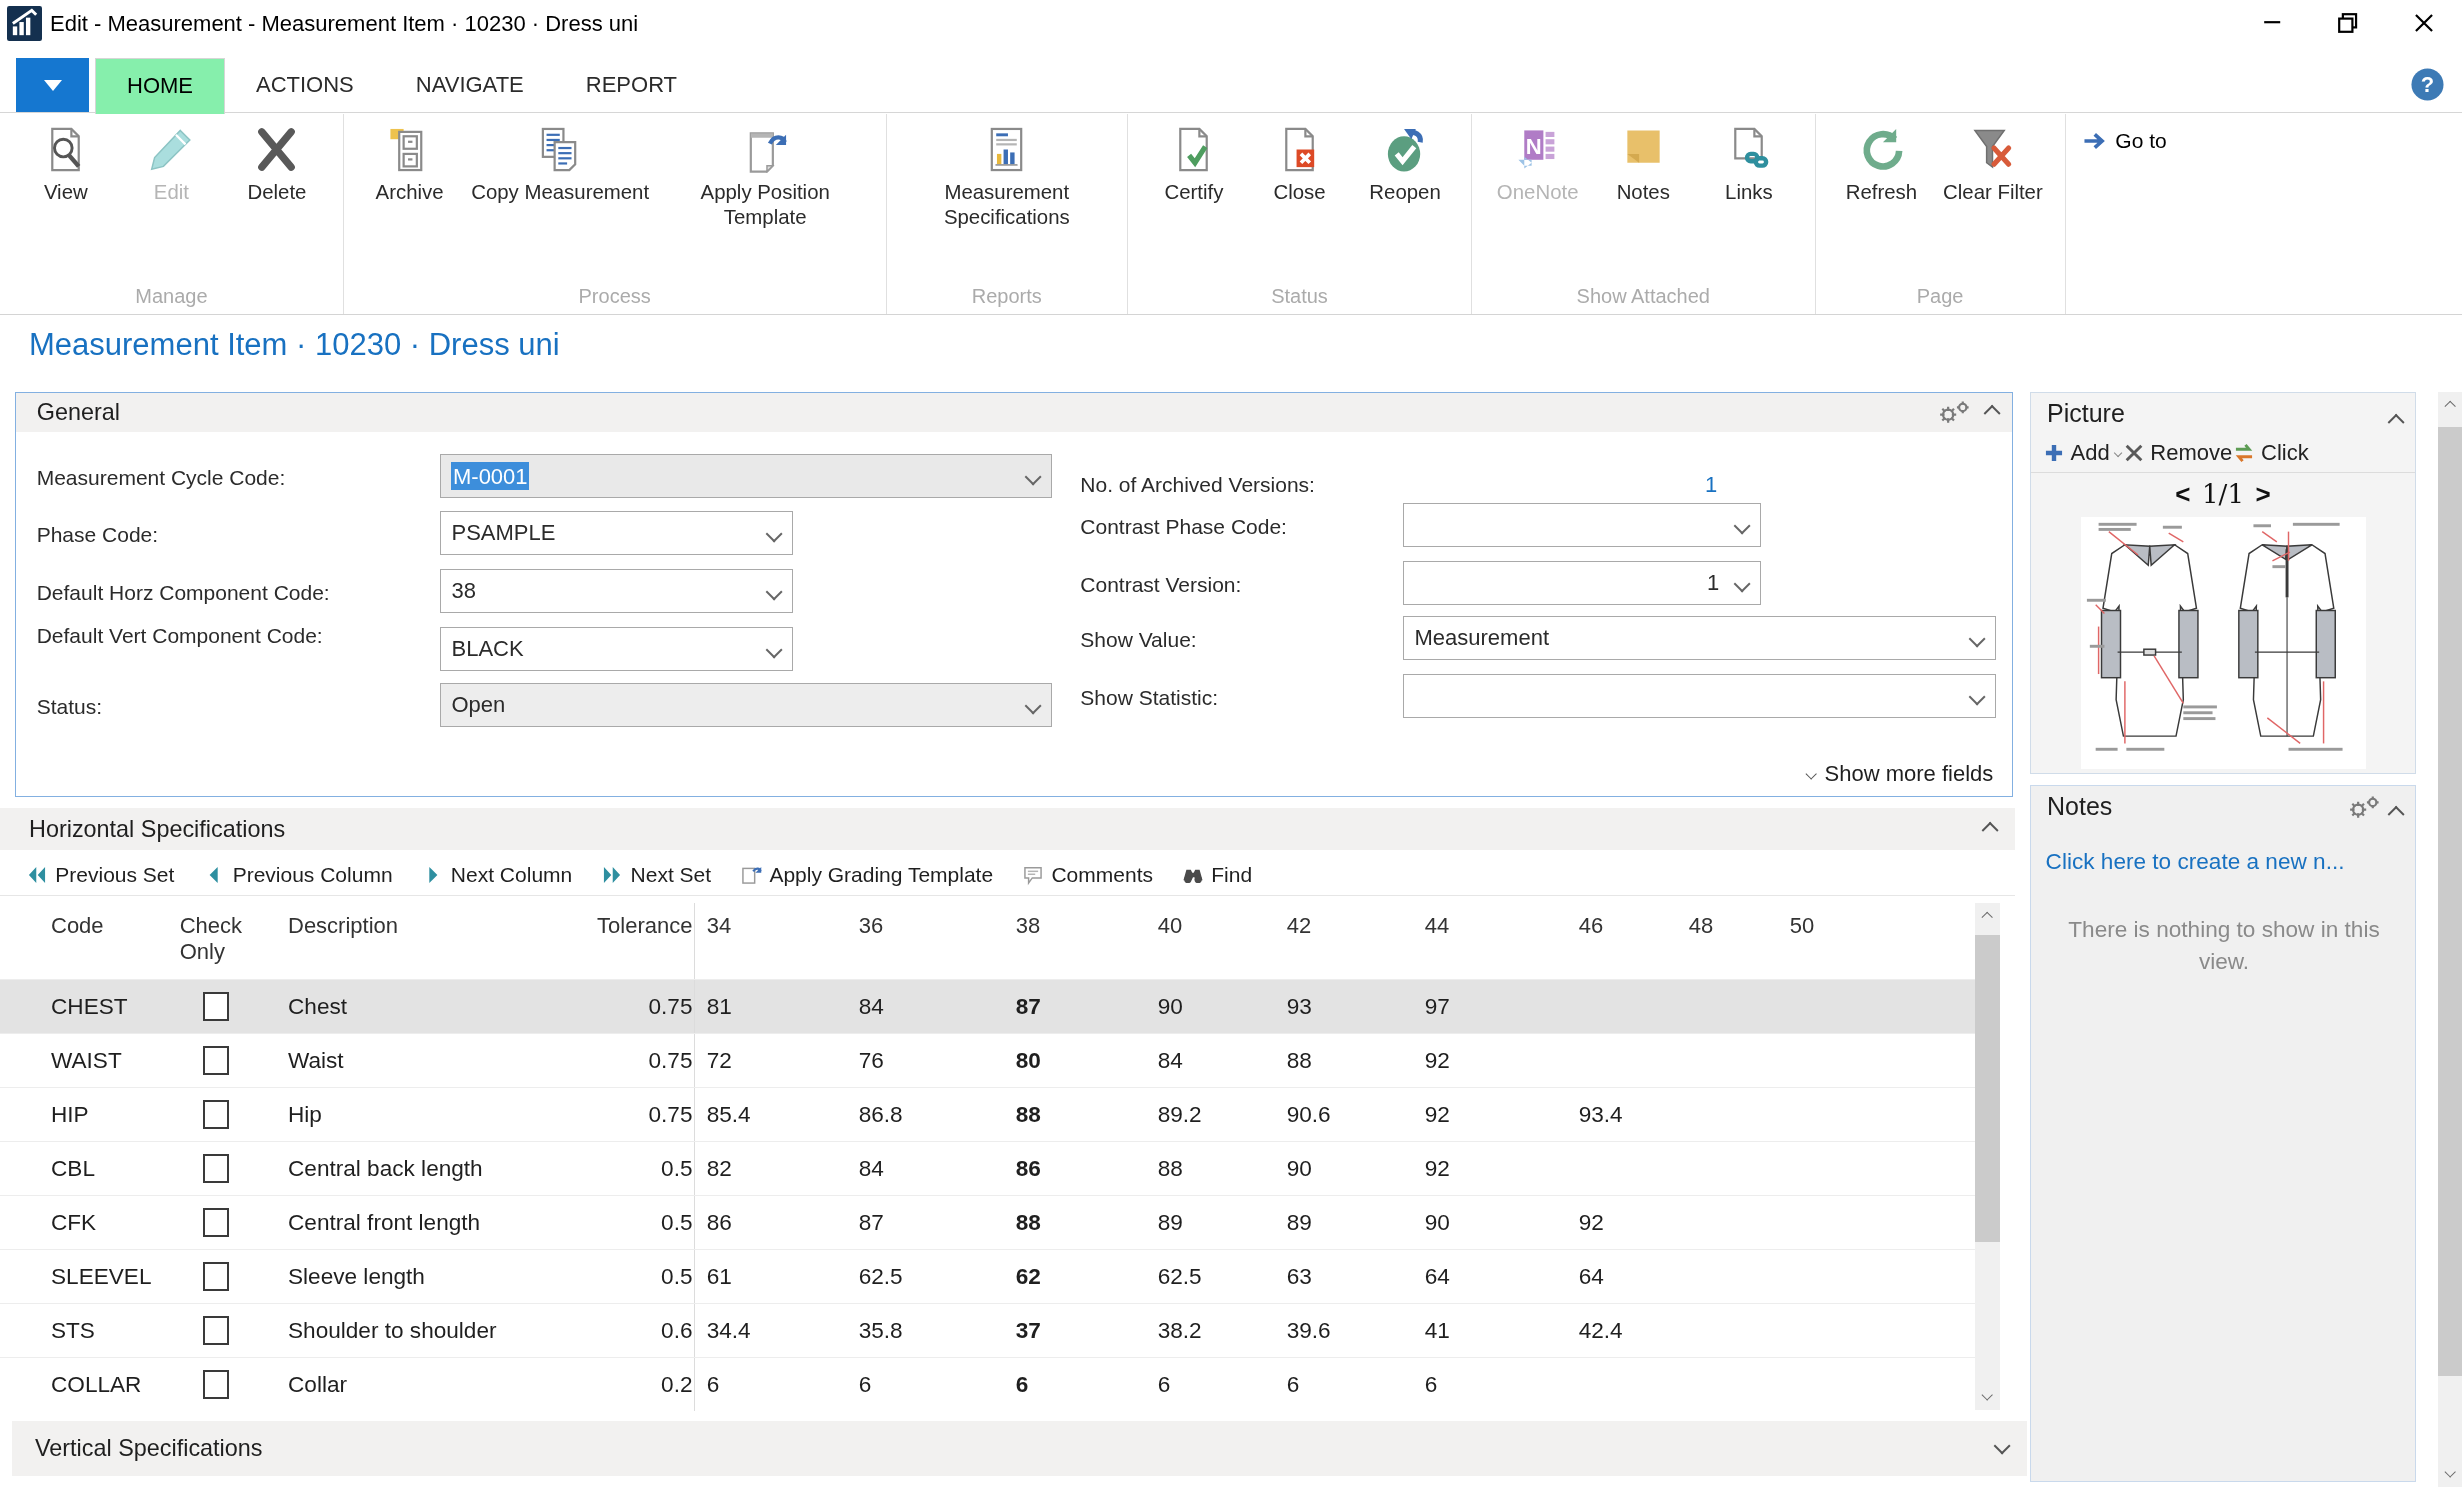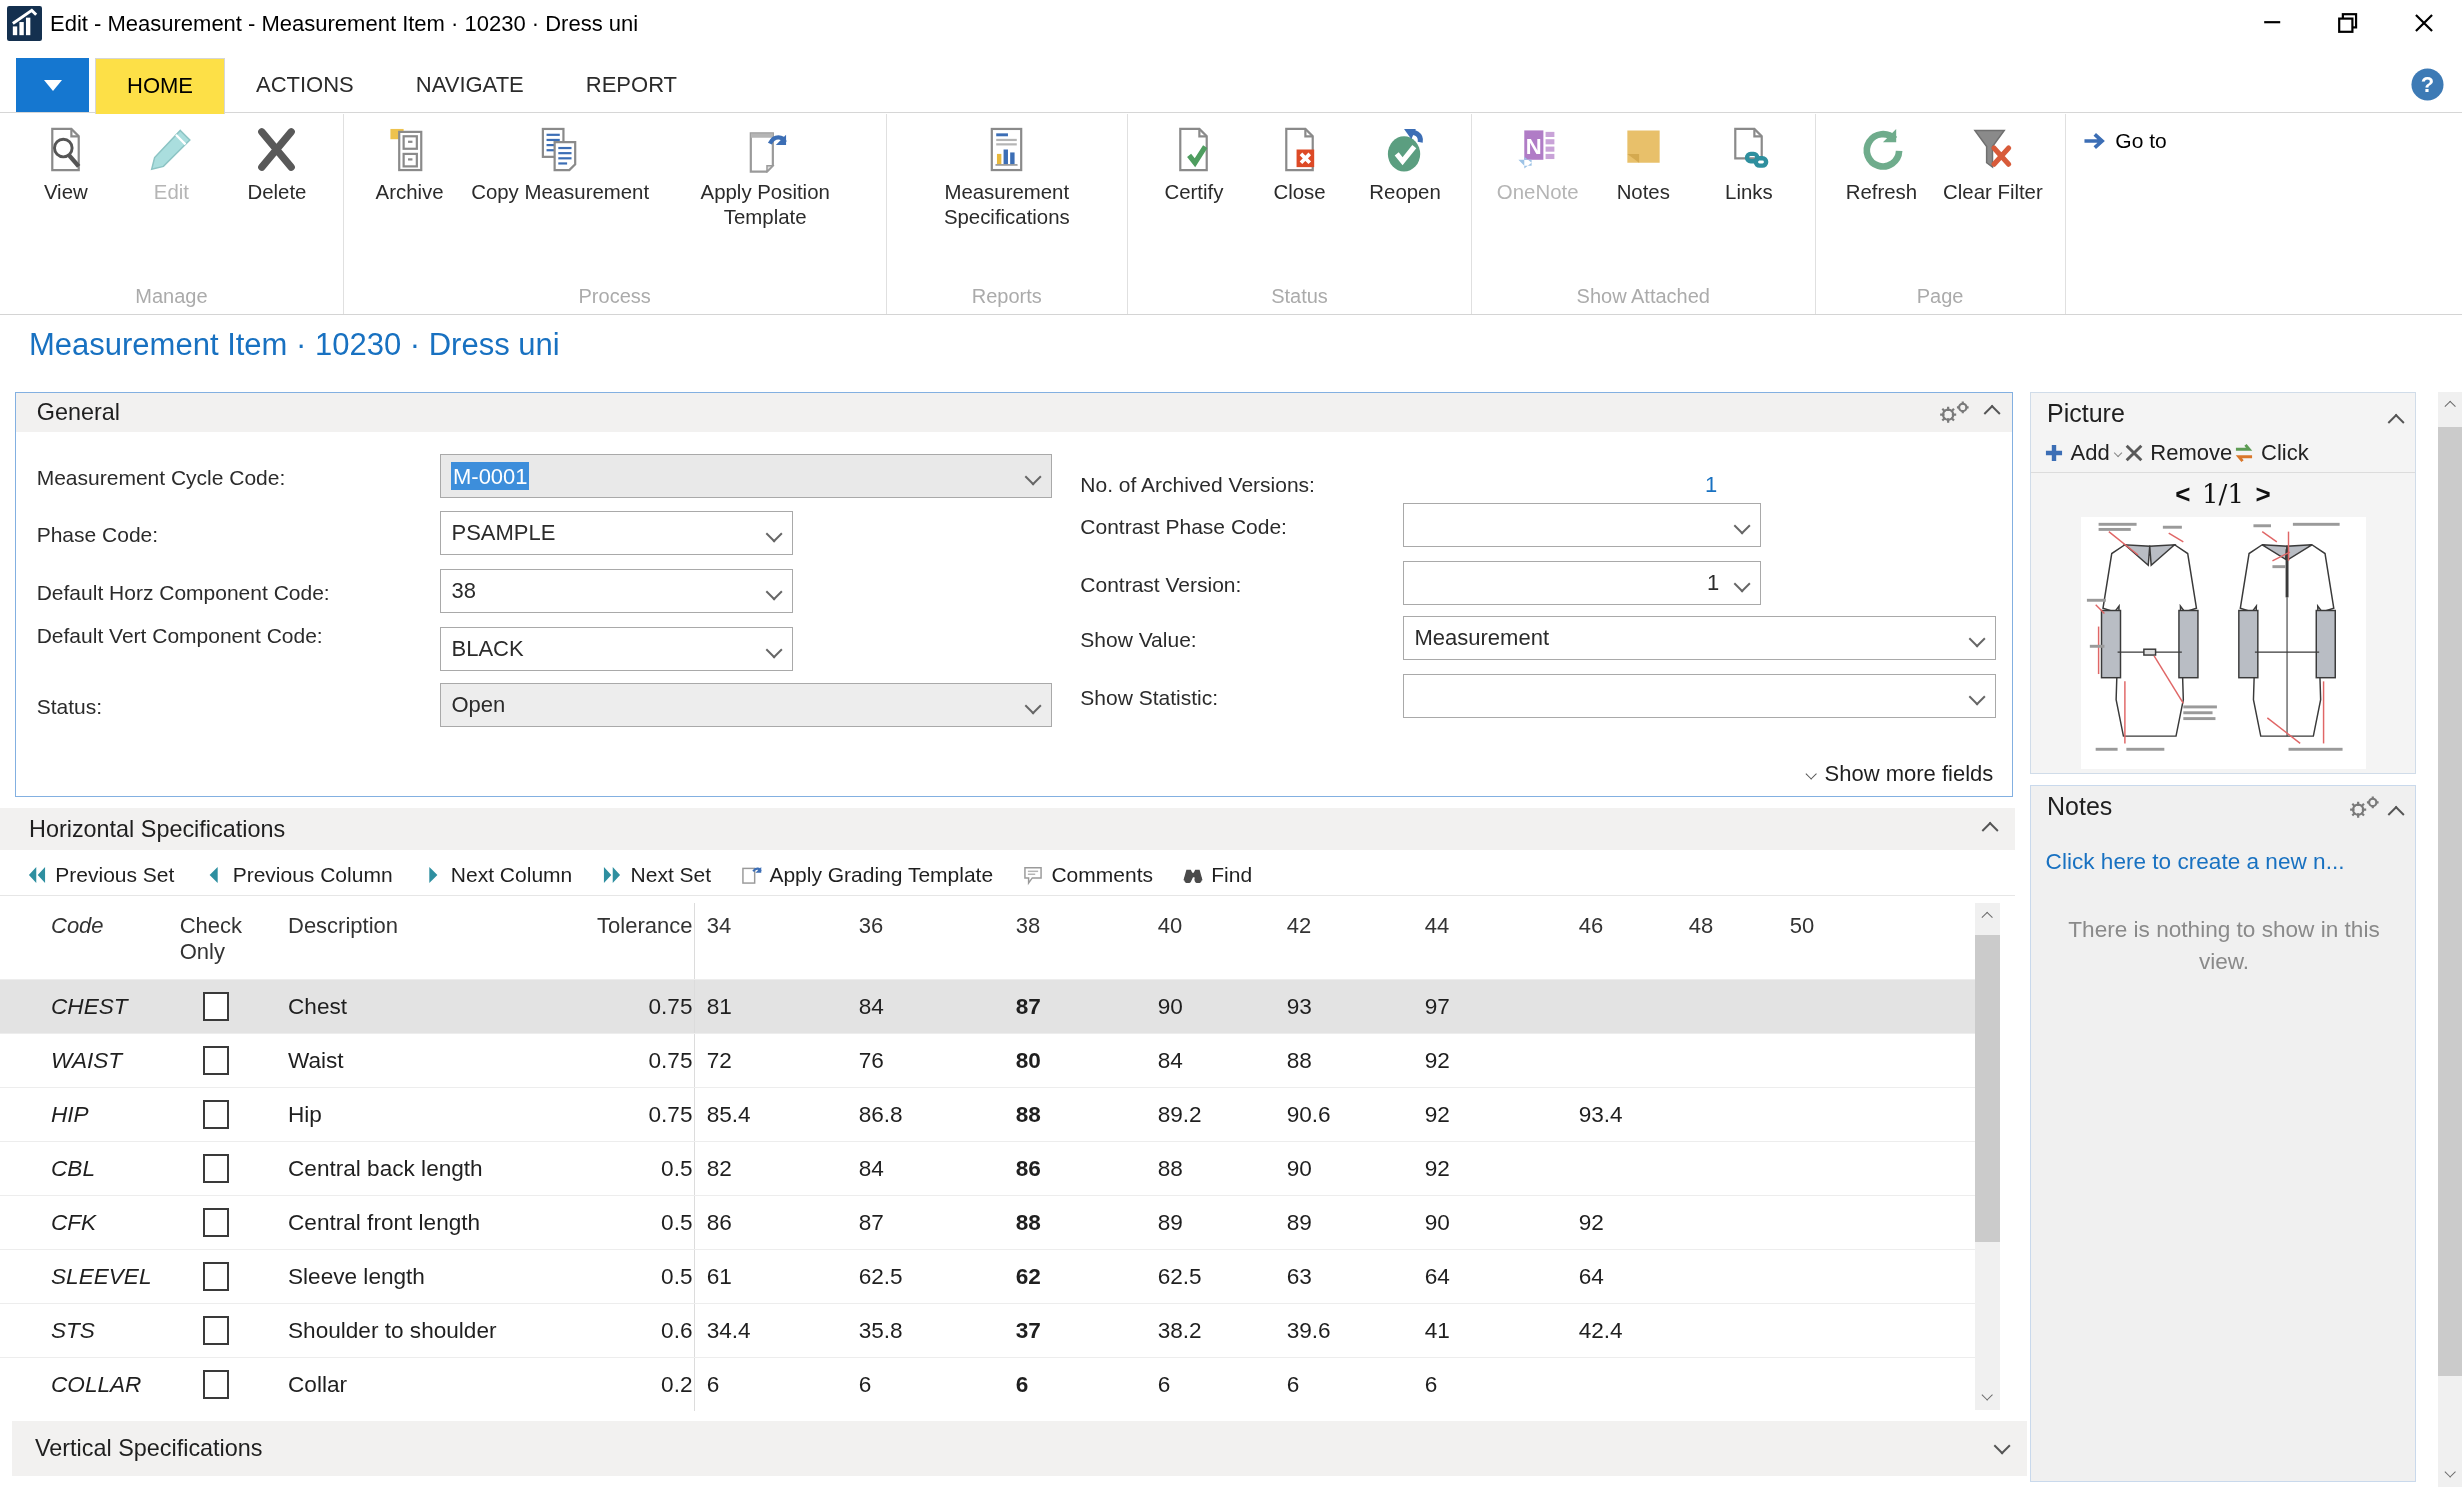--- a/index.html
+++ b/index.html
@@ -10,21 +10,21 @@
   .appicon{position:absolute;left:7.3px;top:5.8px;width:35px;height:35px;}
   .apptitle{position:absolute;left:50px;top:0;height:48px;line-height:48px;font-size:22px;color:#000;}
   .wincontrols{position:absolute;right:0;top:0;height:45px;display:flex;}
   .winbtn{width:76px;height:45px;display:flex;align-items:center;justify-content:center;}
   
   .tabrow{position:absolute;left:0;top:48px;width:100%;height:64px;background:#fff;border-bottom:1.5px solid #d6d6d6;}
   .appmenu-btn{position:absolute;left:16px;top:10.2px;width:73px;height:54px;background:#1577d0;display:flex;align-items:center;justify-content:center;}
   .appmenu-caret{width:0;height:0;border-left:9.5px solid transparent;border-right:9.5px solid transparent;border-top:11.7px solid #fff;}
   .tabstrip{position:absolute;left:95px;top:10.2px;height:54px;display:flex;}
   .tab{padding:0 31px;font-size:22px;color:#2b2b2b;display:flex;align-items:center;cursor:default;}
-  .tab.active{background:#fde047;border:1.5px solid #d6d6d6;border-bottom:none;margin-bottom:-1.5px;color:#000;}
+  .tab.active{background:#86efac;border:1.5px solid #d6d6d6;border-bottom:none;margin-bottom:-1.5px;color:#000;}
   .helpbtn{position:absolute;right:17.5px;top:19px;width:35px;height:35px;}
   
   .ribbon{position:absolute;left:0;top:114px;width:100%;height:200px;background:#fff;border-bottom:1.5px solid #d4d4d4;display:flex;align-items:stretch;}
   .rgroup{position:relative;display:flex;align-items:flex-start;padding:11.7px 13px 34px 13px;border-right:1.5px solid #e0e0e0;}
   .rbuttons{display:flex;}
   .rbtn{display:flex;flex-direction:column;align-items:center;margin:0 8.8px;min-width:88px;cursor:pointer;}
   .rbtn .ric{width:47px;height:47px;margin-bottom:7.3px;}
   .rbtn .rlabel{font-size:20.4px;line-height:25px;text-align:center;color:#2b2b2b;max-width:197px;}
   .rbtn.disabled .rlabel{color:#b5b5b5;}
   .rglabel{position:absolute;bottom:5.8px;left:0;right:0;text-align:center;font-size:20px;color:#ababab;}
@@ -55,21 +55,21 @@
   .hsband{position:absolute;left:0;top:808px;width:2015px;height:42px;background:#f2f1f0;display:flex;align-items:center;font-size:23.4px;color:#1f1f1f;padding-left:29px;box-sizing:border-box;position:absolute;}
   .bandchev{position:absolute;right:19px;top:16px;}
   .hstoolbar{position:absolute;left:0;top:854px;width:2015px;height:42px;display:flex;align-items:center;padding-left:26px;box-sizing:border-box;gap:29px;border-bottom:1.5px solid #e6e6e6;}
   .tbitem{display:flex;align-items:center;font-size:21px;color:#1f1f1f;cursor:pointer;gap:7.3px;}
   .tbitem .tic{width:22px;height:22px;}
   .hstable{position:absolute;left:0;top:903px;width:1975px;}
   .hsrow{display:grid;grid-template-columns:168px 95px 351px 80px 153px 157px 142px 129px 138px 154px 110px 101px 99px 1fr;align-items:center;}
   .hshead{min-height:76px;align-items:start;}
   .hshead .cell{font-size:22px;color:#333;padding-top:10.2px;}
   .cell{font-size:22.6px;color:#1f1f1f;padding-left:11.7px;box-sizing:border-box;align-self:stretch;display:flex;align-items:center;}
-  .cell.code{padding-left:51px;font-style:italic;}
+  .cell.code{padding-left:51px;}
   .cell.desc{padding-left:25px;}
   .cell.tol{justify-content:flex-end;padding-right:1.5px;padding-left:0;}
   .cell.sep{border-left:1.5px solid #dcdcdc;}
   .cell.boldcol{font-weight:bold;}
   .cell.chk{justify-content:center;padding-left:0;}
   .hshead .cell{align-items:start;}
   .checkbox{width:22px;height:25px;border:2.2px solid #3a3a3a;background:#fff;}
   .datarow{height:53px;border-top:1.5px solid #ededed;}
   .datarow.selected{background:#e3e3e3;}
   

